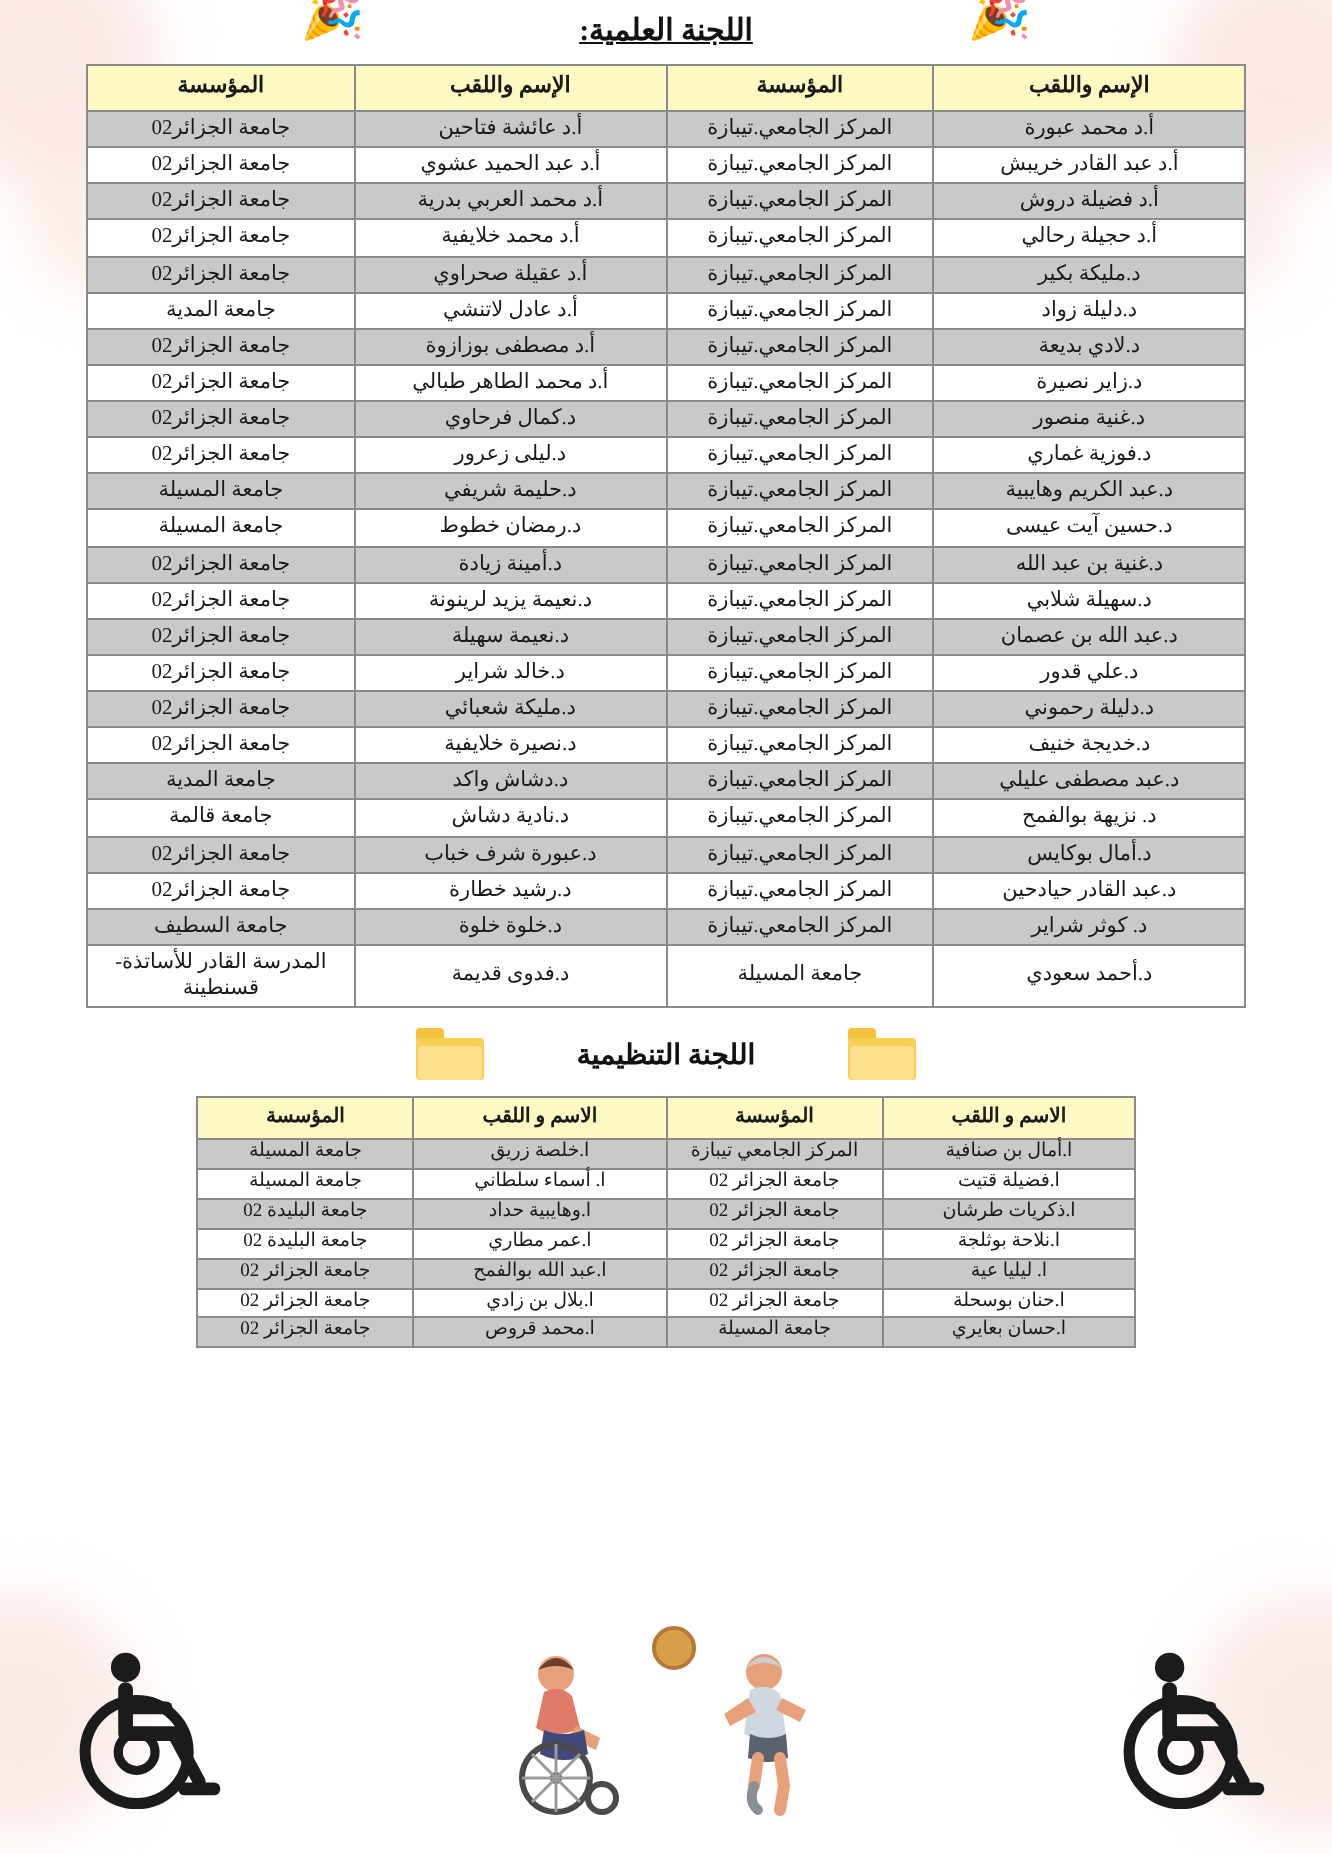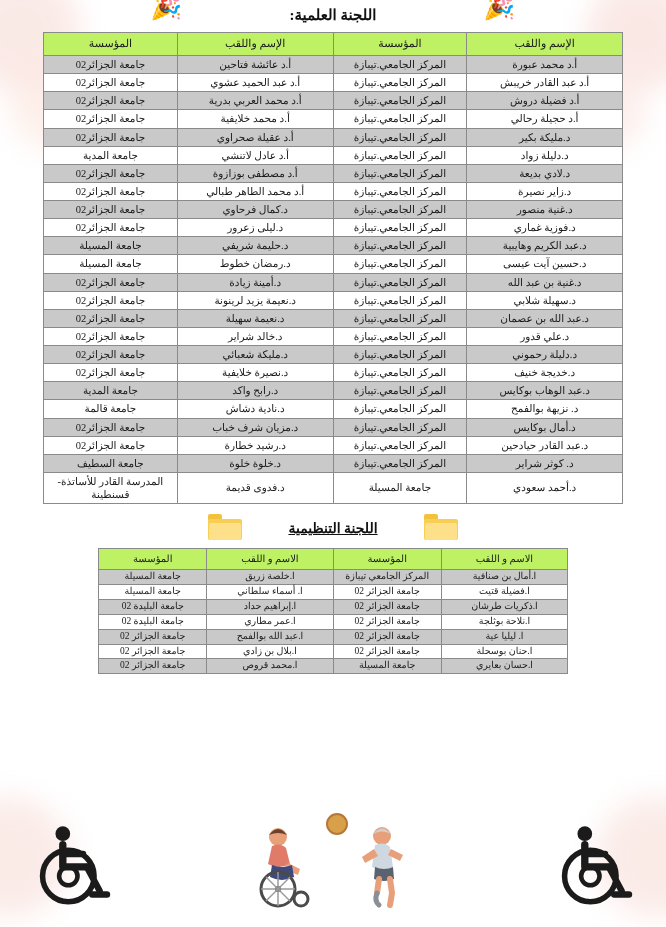--- a/index.html
+++ b/index.html
@@ -21,20 +21,21 @@
 
   .page{position:relative;z-index:2;width:666px;height:927px;}
 
   
   .top-header{
     position:relative;height:30px;
     display:flex;align-items:center;justify-content:center;
   }
   .hdr-title{
     font-size:15px;font-weight:bold;color:#111;
+    text-decoration:underline;
   }
   .hdr-deco{position:absolute;top:-6px;font-size:26px;line-height:1;}
   .hdr-deco.left{left:150px;}
   .hdr-deco.right{right:150px;}
 
   
   .table-wrap{margin:2px auto 0;width:580px;}
   table.grid{
     border-collapse:collapse;width:100%;
     table-layout:fixed;
@@ -44,37 +45,36 @@
     border:1px solid #8a8a8a;
     font-size:10.5px;
     color:#1a1a1a;
     padding:2px 4px;
     text-align:center;
     vertical-align:middle;
     line-height:1.25;
     background:#ffffff;
   }
   table.grid thead th{
-    background:#bef264;
-    font-weight:normal;
+    background:#fef9c3;
+    font-weight:bold;
     font-size:11px;
     height:18px;
   }
   table.grid tbody tr.shaded td{background:#c9c9c9;}
   .col-name{width:27%;}
   .col-inst{width:23%;}
 
   
   .mid-title-row{
     position:relative;height:36px;margin-top:6px;
     display:flex;align-items:center;justify-content:center;
   }
   .mid-title{
     font-size:14px;font-weight:bold;color:#111;
-    text-decoration:underline;
   }
   .folder{
     position:absolute;top:4px;width:34px;height:26px;
   }
   .folder.left{left:208px;}
   .folder.right{right:208px;}
   .folder .tab{
     position:absolute;top:0;left:0;width:14px;height:6px;
     background:#f2c23c;border-radius:2px 2px 0 0;
   }
@@ -240,35 +240,35 @@
             <td class="col-name">د.مليكة شعبائي</td>
             <td class="col-inst">جامعة الجزائر02</td>
           </tr>
           <tr>
             <td class="col-name">د.خديجة خنيف</td>
             <td class="col-inst">المركز الجامعي.تيبازة</td>
             <td class="col-name">د.نصيرة خلايفية</td>
             <td class="col-inst">جامعة الجزائر02</td>
           </tr>
           <tr class="shaded">
-            <td class="col-name">د.عبد الوهاب بوكايس</td>
-            <td class="col-inst">المركز الجامعي.تيبازة</td>
-            <td class="col-name">د.رابح واكد</td>
+            <td class="col-name">د.عبد مصطفى عليلي</td>
+            <td class="col-inst">المركز الجامعي.تيبازة</td>
+            <td class="col-name">د.دشاش واكد</td>
             <td class="col-inst">جامعة المدية</td>
           </tr>
           <tr>
             <td class="col-name">د. نزيهة بوالفمح</td>
             <td class="col-inst">المركز الجامعي.تيبازة</td>
             <td class="col-name">د.نادية دشاش</td>
             <td class="col-inst">جامعة قالمة</td>
           </tr>
           <tr class="shaded">
             <td class="col-name">د.أمال بوكايس</td>
             <td class="col-inst">المركز الجامعي.تيبازة</td>
-            <td class="col-name">د.مزيان شرف خباب</td>
+            <td class="col-name">د.عبورة شرف خباب</td>
             <td class="col-inst">جامعة الجزائر02</td>
           </tr>
           <tr>
             <td class="col-name">د.عبد القادر حيادحين</td>
             <td class="col-inst">المركز الجامعي.تيبازة</td>
             <td class="col-name">د.رشيد خطارة</td>
             <td class="col-inst">جامعة الجزائر02</td>
           </tr>
           <tr class="shaded">
             <td class="col-name">د. كوثر شراير</td>
@@ -319,21 +319,21 @@
           </tr>
           <tr>
             <td class="col-name">ا.فضيلة قتيت</td>
             <td class="col-inst">جامعة الجزائر 02</td>
             <td class="col-name">ا. أسماء سلطاني</td>
             <td class="col-inst">جامعة المسيلة</td>
           </tr>
           <tr class="shaded">
             <td class="col-name">ا.ذكريات طرشان</td>
             <td class="col-inst">جامعة الجزائر 02</td>
-            <td class="col-name">ا.إبراهيم حداد</td>
+            <td class="col-name">ا.وهايبية حداد</td>
             <td class="col-inst">جامعة البليدة 02</td>
           </tr>
           <tr>
             <td class="col-name">ا.نلاحة بوثلجة</td>
             <td class="col-inst">جامعة الجزائر 02</td>
             <td class="col-name">ا.عمر مطاري</td>
             <td class="col-inst">جامعة البليدة 02</td>
           </tr>
           <tr class="shaded">
             <td class="col-name">ا. ليليا عية</td>

